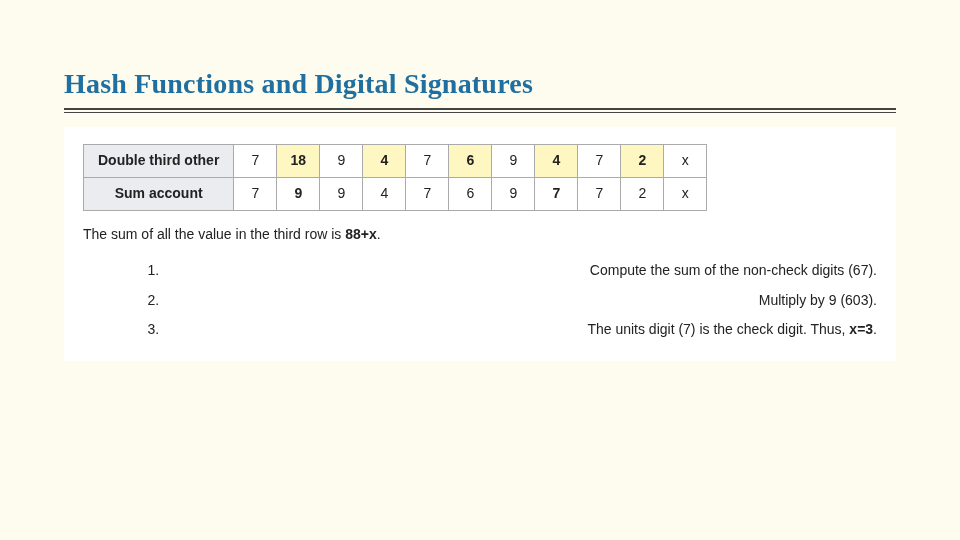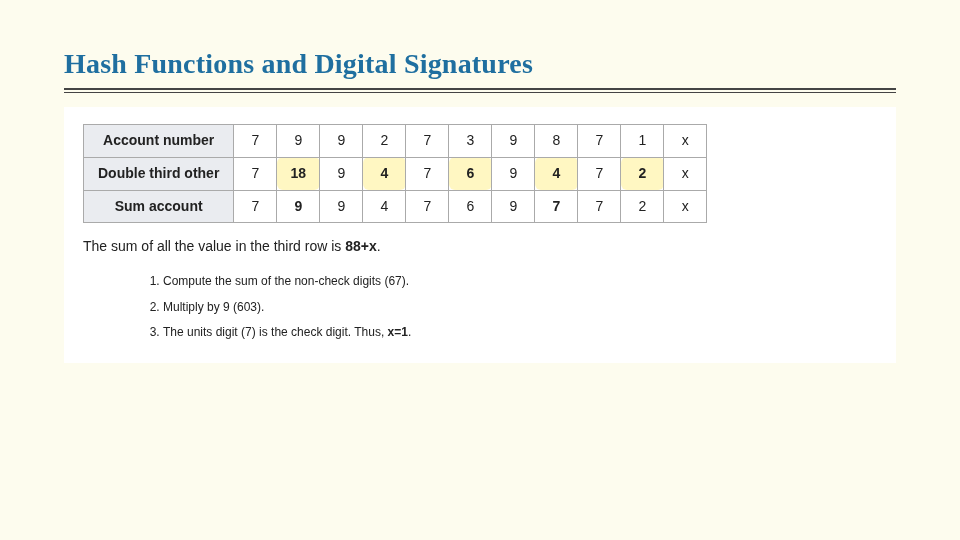--- a/index.html
+++ b/index.html
@@ -5,21 +5,21 @@
   html, body {
     margin: 0;
     padding: 0;
     width: 960px;
     height: 540px;
     background: #fdfcee;
     font-family: Arial, Helvetica, sans-serif;
   }
   .slide {
     box-sizing: border-box;
-    padding: 48px 64px 16px 64px;
+    padding: 68px 64px 16px 64px;
   }
   .title {
     font-family: Georgia, 'Times New Roman', serif;
     font-size: 28px;
     color: #1f6fa0;
     font-weight: bold;
     letter-spacing: 0.2px;
     padding-bottom: 6px;
   }
   .divider-wrap {
@@ -55,62 +55,48 @@
   }
   table.luhn th {
     background: #eaecf0;
     font-weight: bold;
     padding-left: 14px;
     padding-right: 14px;
   }
   td.hl {
     background: #fff7c2;
     font-weight: bold;
-    border-radius: 6px;
   }
   td.bold { font-weight: bold; }
   .para { margin: 8px 0 8px 0; }
   .b { font-weight: bold; }
   ol.steps {
     margin: 10px 0 0 0;
     padding-left: 80px;
-    font-size: 12px;
+    font-size: 14px;
+    text-align: right;
   }
   ol.steps li {
     padding: 2px 0;
     line-height: 1.8;
   }
 </style>
 </head>
 <body>
 
 <div class="slide">
   <div class="title">Hash Functions and Digital Signatures</div>
   <div class="divider-wrap">
     <div class="divider-wrap2"></div>
   </div>
 
   <div class="content-box">
 
     <table class="luhn">
       <tbody>
-          <tr>
-        <th>Account number</th>
-        <td>7</td>
-        <td>9</td>
-        <td>9</td>
-        <td>2</td>
-        <td>7</td>
-        <td>3</td>
-        <td>9</td>
-        <td>8</td>
-        <td>7</td>
-        <td>1</td>
-        <td>x</td>
-      </tr>
       <tr>
         <th>Double third other</th>
         <td>7</td>
         <td class="hl">18</td>
         <td>9</td>
         <td class="hl">4</td>
         <td>7</td>
         <td class="hl">6</td>
         <td>9</td>
         <td class="hl">4</td>
@@ -137,17 +123,17 @@
 
     <div class="para">
       <span>The sum of all the value in the third row is </span><span class="b">88+x</span><span>.</span>
     </div>
 
 
     <ol class="steps">
       <li>Compute the sum of the non-check digits (67).</li>
       <li>Multiply by 9 (603).</li>
       <li>
-        <span>The units digit (7) is the check digit. Thus, </span><span class="b">x=1</span><span>.</span>
+        <span>The units digit (7) is the check digit. Thus, </span><span class="b">x=3</span><span>.</span>
       </li>
     </ol>
   </div>
 </div>
 
 </body></html>

